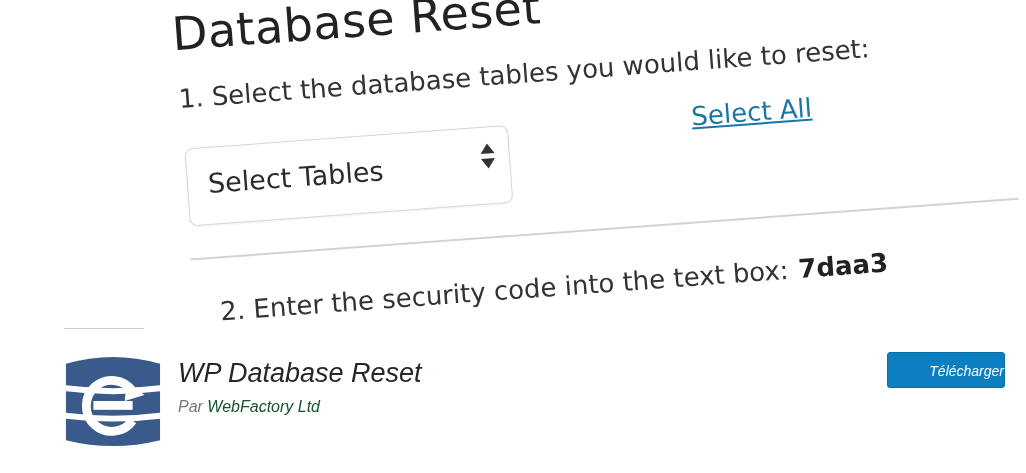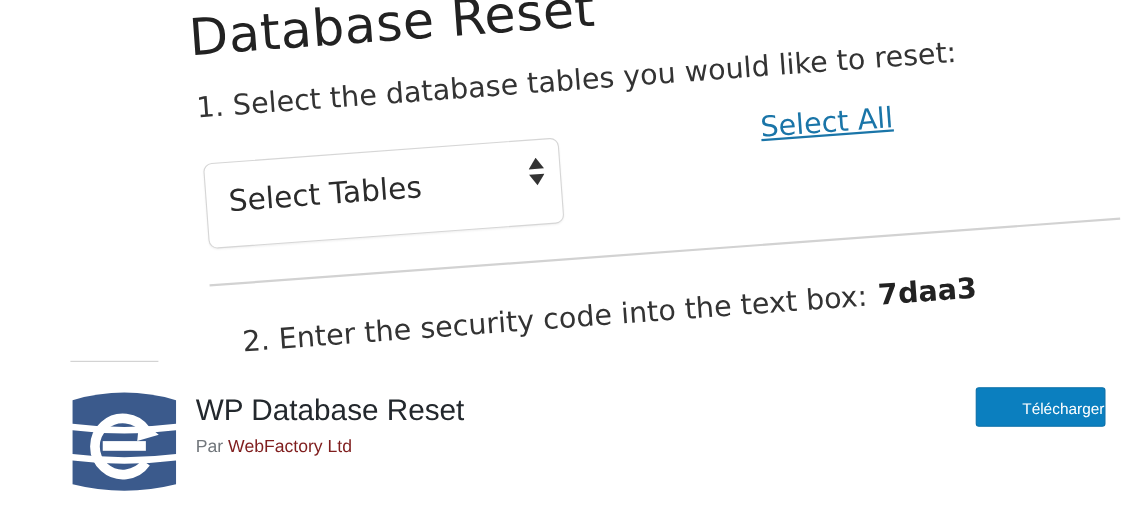--- a/index.html
+++ b/index.html
@@ -13,25 +13,25 @@
   .tilt .select { position:absolute; left:12px; top:170px; width:322px; height:76px; border:1px solid #d6d6d6;
                   border-radius:8px; background:#fff; box-shadow:0 1px 2px rgba(0,0,0,0.06); }
   .tilt .select .lbl { position:absolute; left:20px; top:20px; font-size:27px; color:#2b2b2b; }
   .tilt .select .arrows { position:absolute; right:14px; top:16px; width:14px; }
   .tilt .selall { position:absolute; left:520px; top:160px; font-size:26px; color:#1a75a8; text-decoration:underline; }
   .tilt .rule { position:absolute; left:10px; top:280px; width:830px; height:2px; background:#d2d2d2; }
   .tilt .step2 { position:absolute; left:36px; top:320px; font-size:26px; color:#333; }
   .tilt .step2 b { font-weight:bold; margin-left:10px; color:#222; }
   .tinyrule { position:absolute; left:64px; top:328px; width:80px; height:1px; background:#cfcfcf; }
 
-  .plugin { position:absolute; left:0; top:330px; width:1026px; height:143px; background:#fff; }
+  .plugin { position:absolute; left:0; top:330px; width:1026px; height:143px; background:#fff;font-style:italic; }
   .icon { position:absolute; left:64px; top:22px; width:98px; height:98px; }
   .pname { position:absolute; left:178px; top:28px; font-size:27px; color:#23282d; font-family:"Liberation Sans", sans-serif; }
   .pby { position:absolute; left:178px; top:68px; font-size:16px; color:#72777c; font-family:"Liberation Sans", sans-serif; }
-  .pby a { color:#7f1d1d; text-decoration:none; }
+  .pby a { color:#14532d; text-decoration:none; }
   .dl { position:absolute; left:887px; top:22px; width:118px; height:36px; background:#0b7fbf; border:1px solid #0a6fa8;
         border-radius:3px; color:#fff; font-size:14px; line-height:36px; text-align:right;
         font-family:"Liberation Sans", sans-serif; box-sizing:border-box; cursor:pointer; }
 </style>
 </head>
 <body>
 
 <div class="banner">
   <div class="tilt">
     <div class="title">Database Reset</div>

